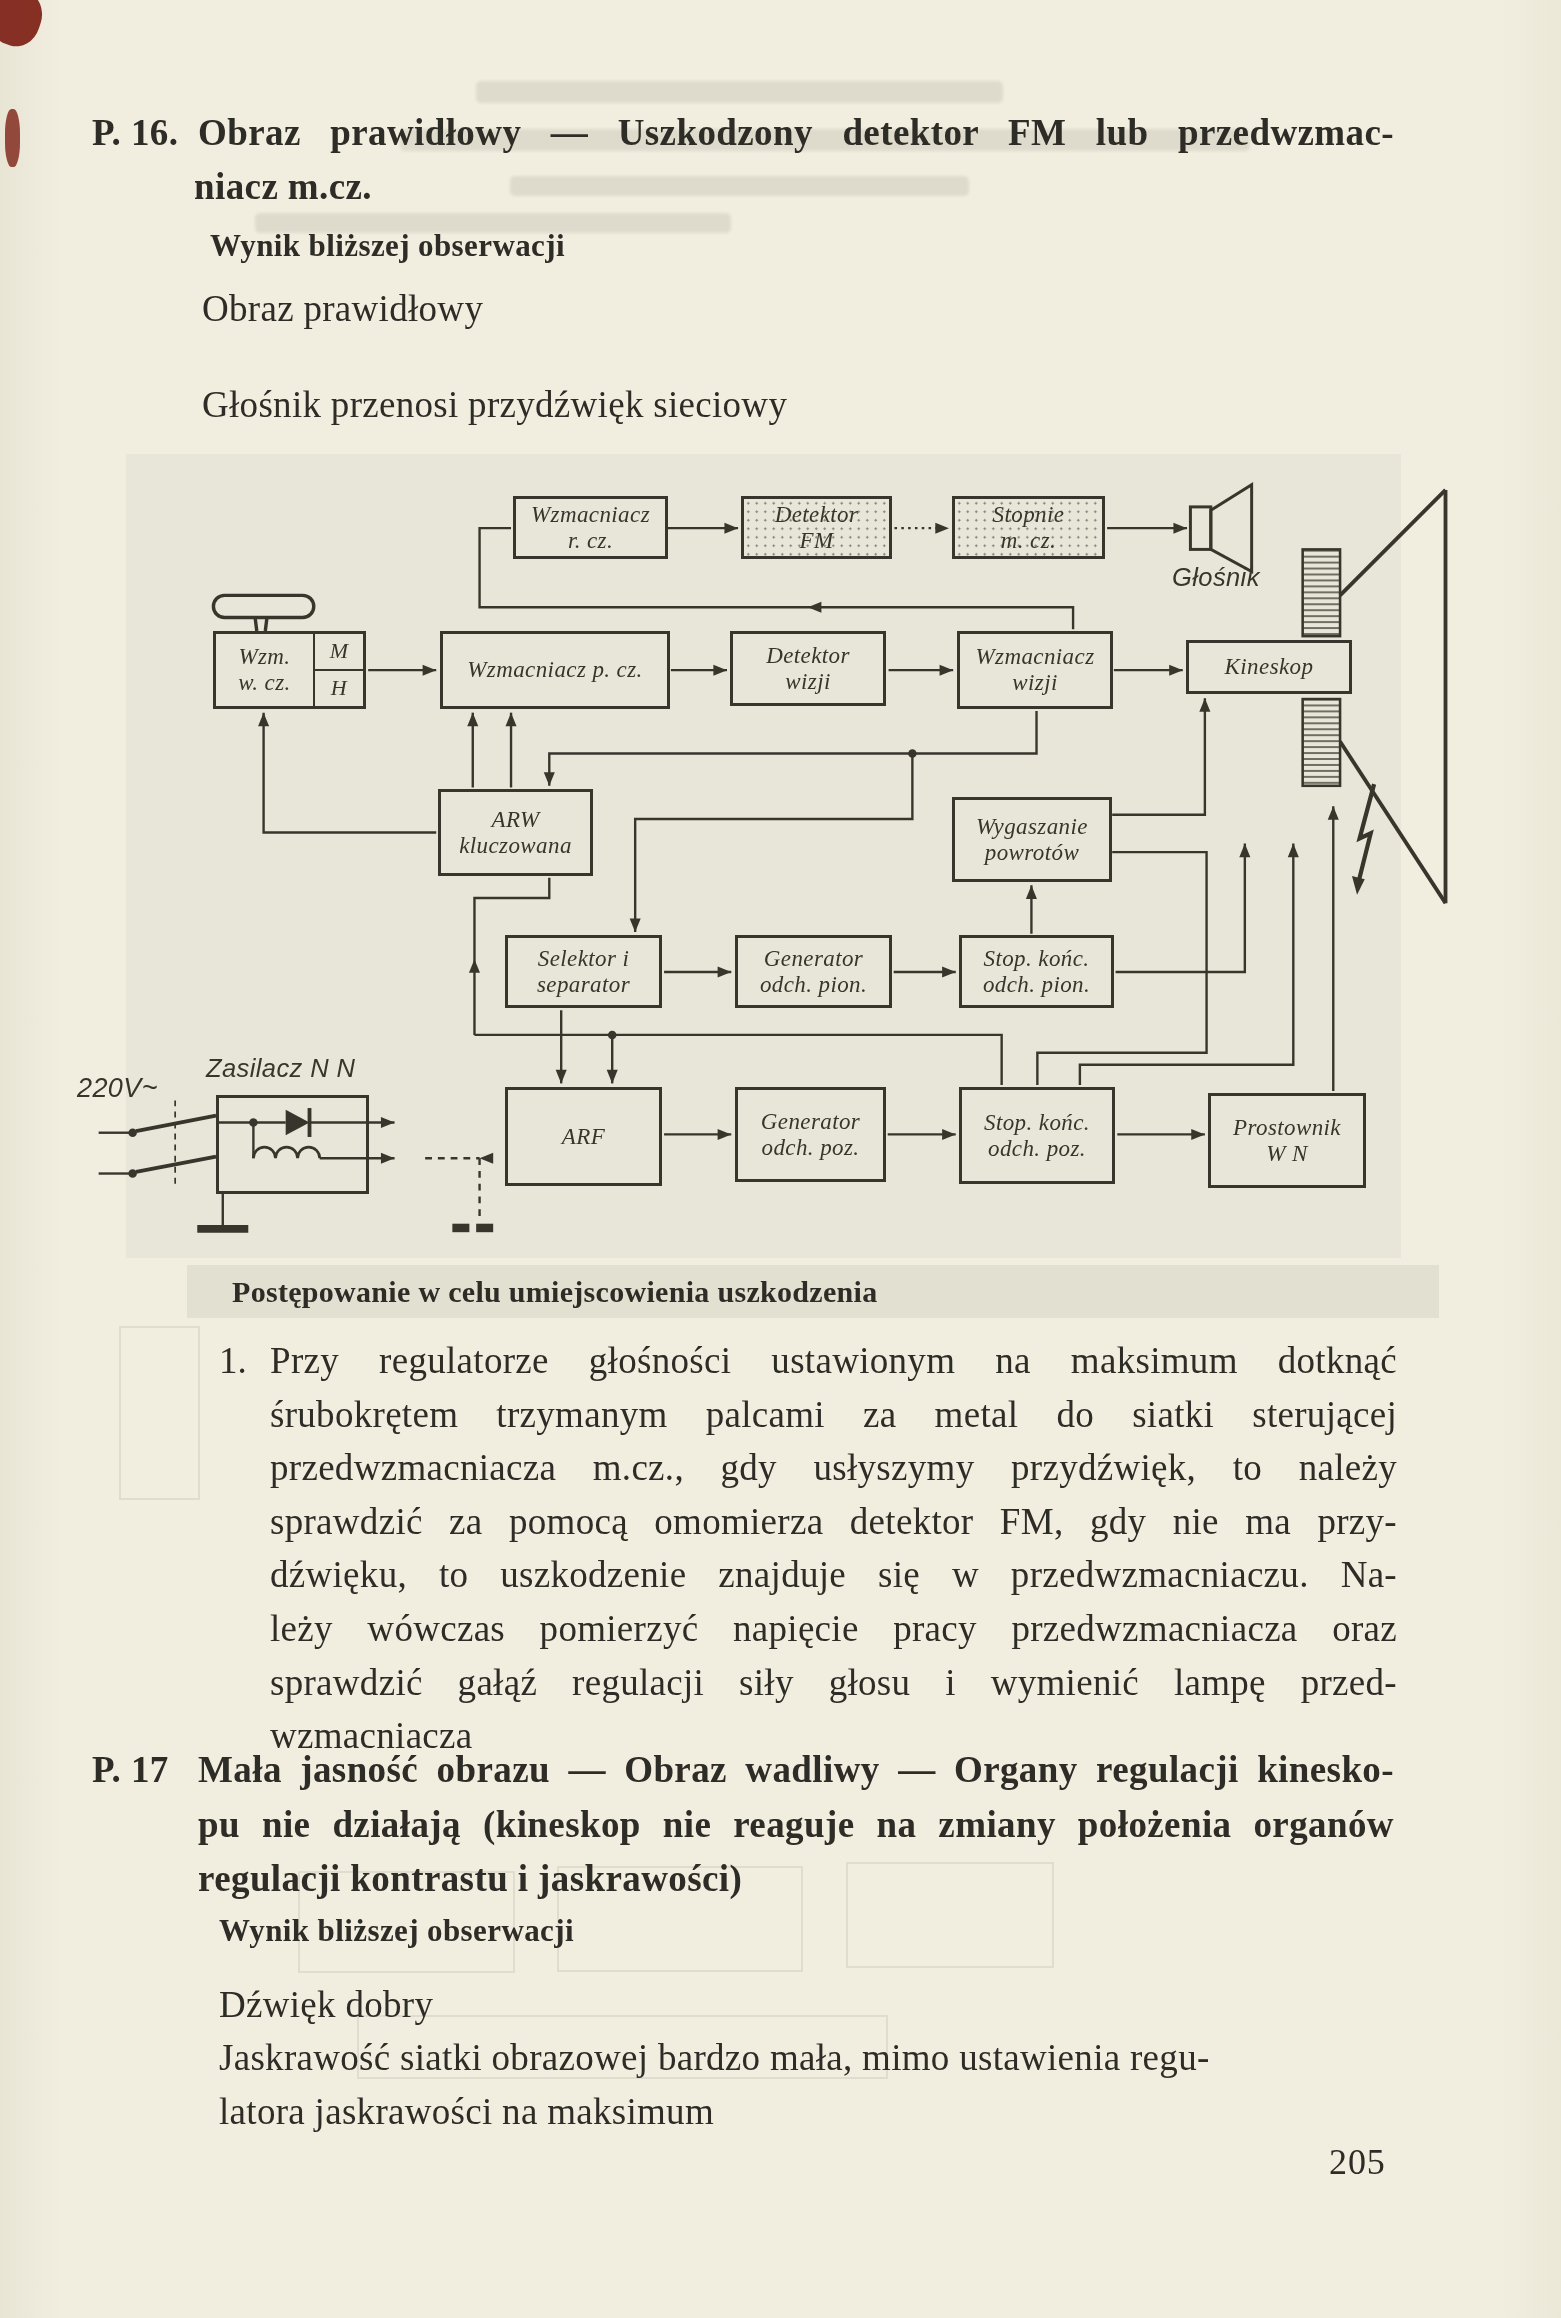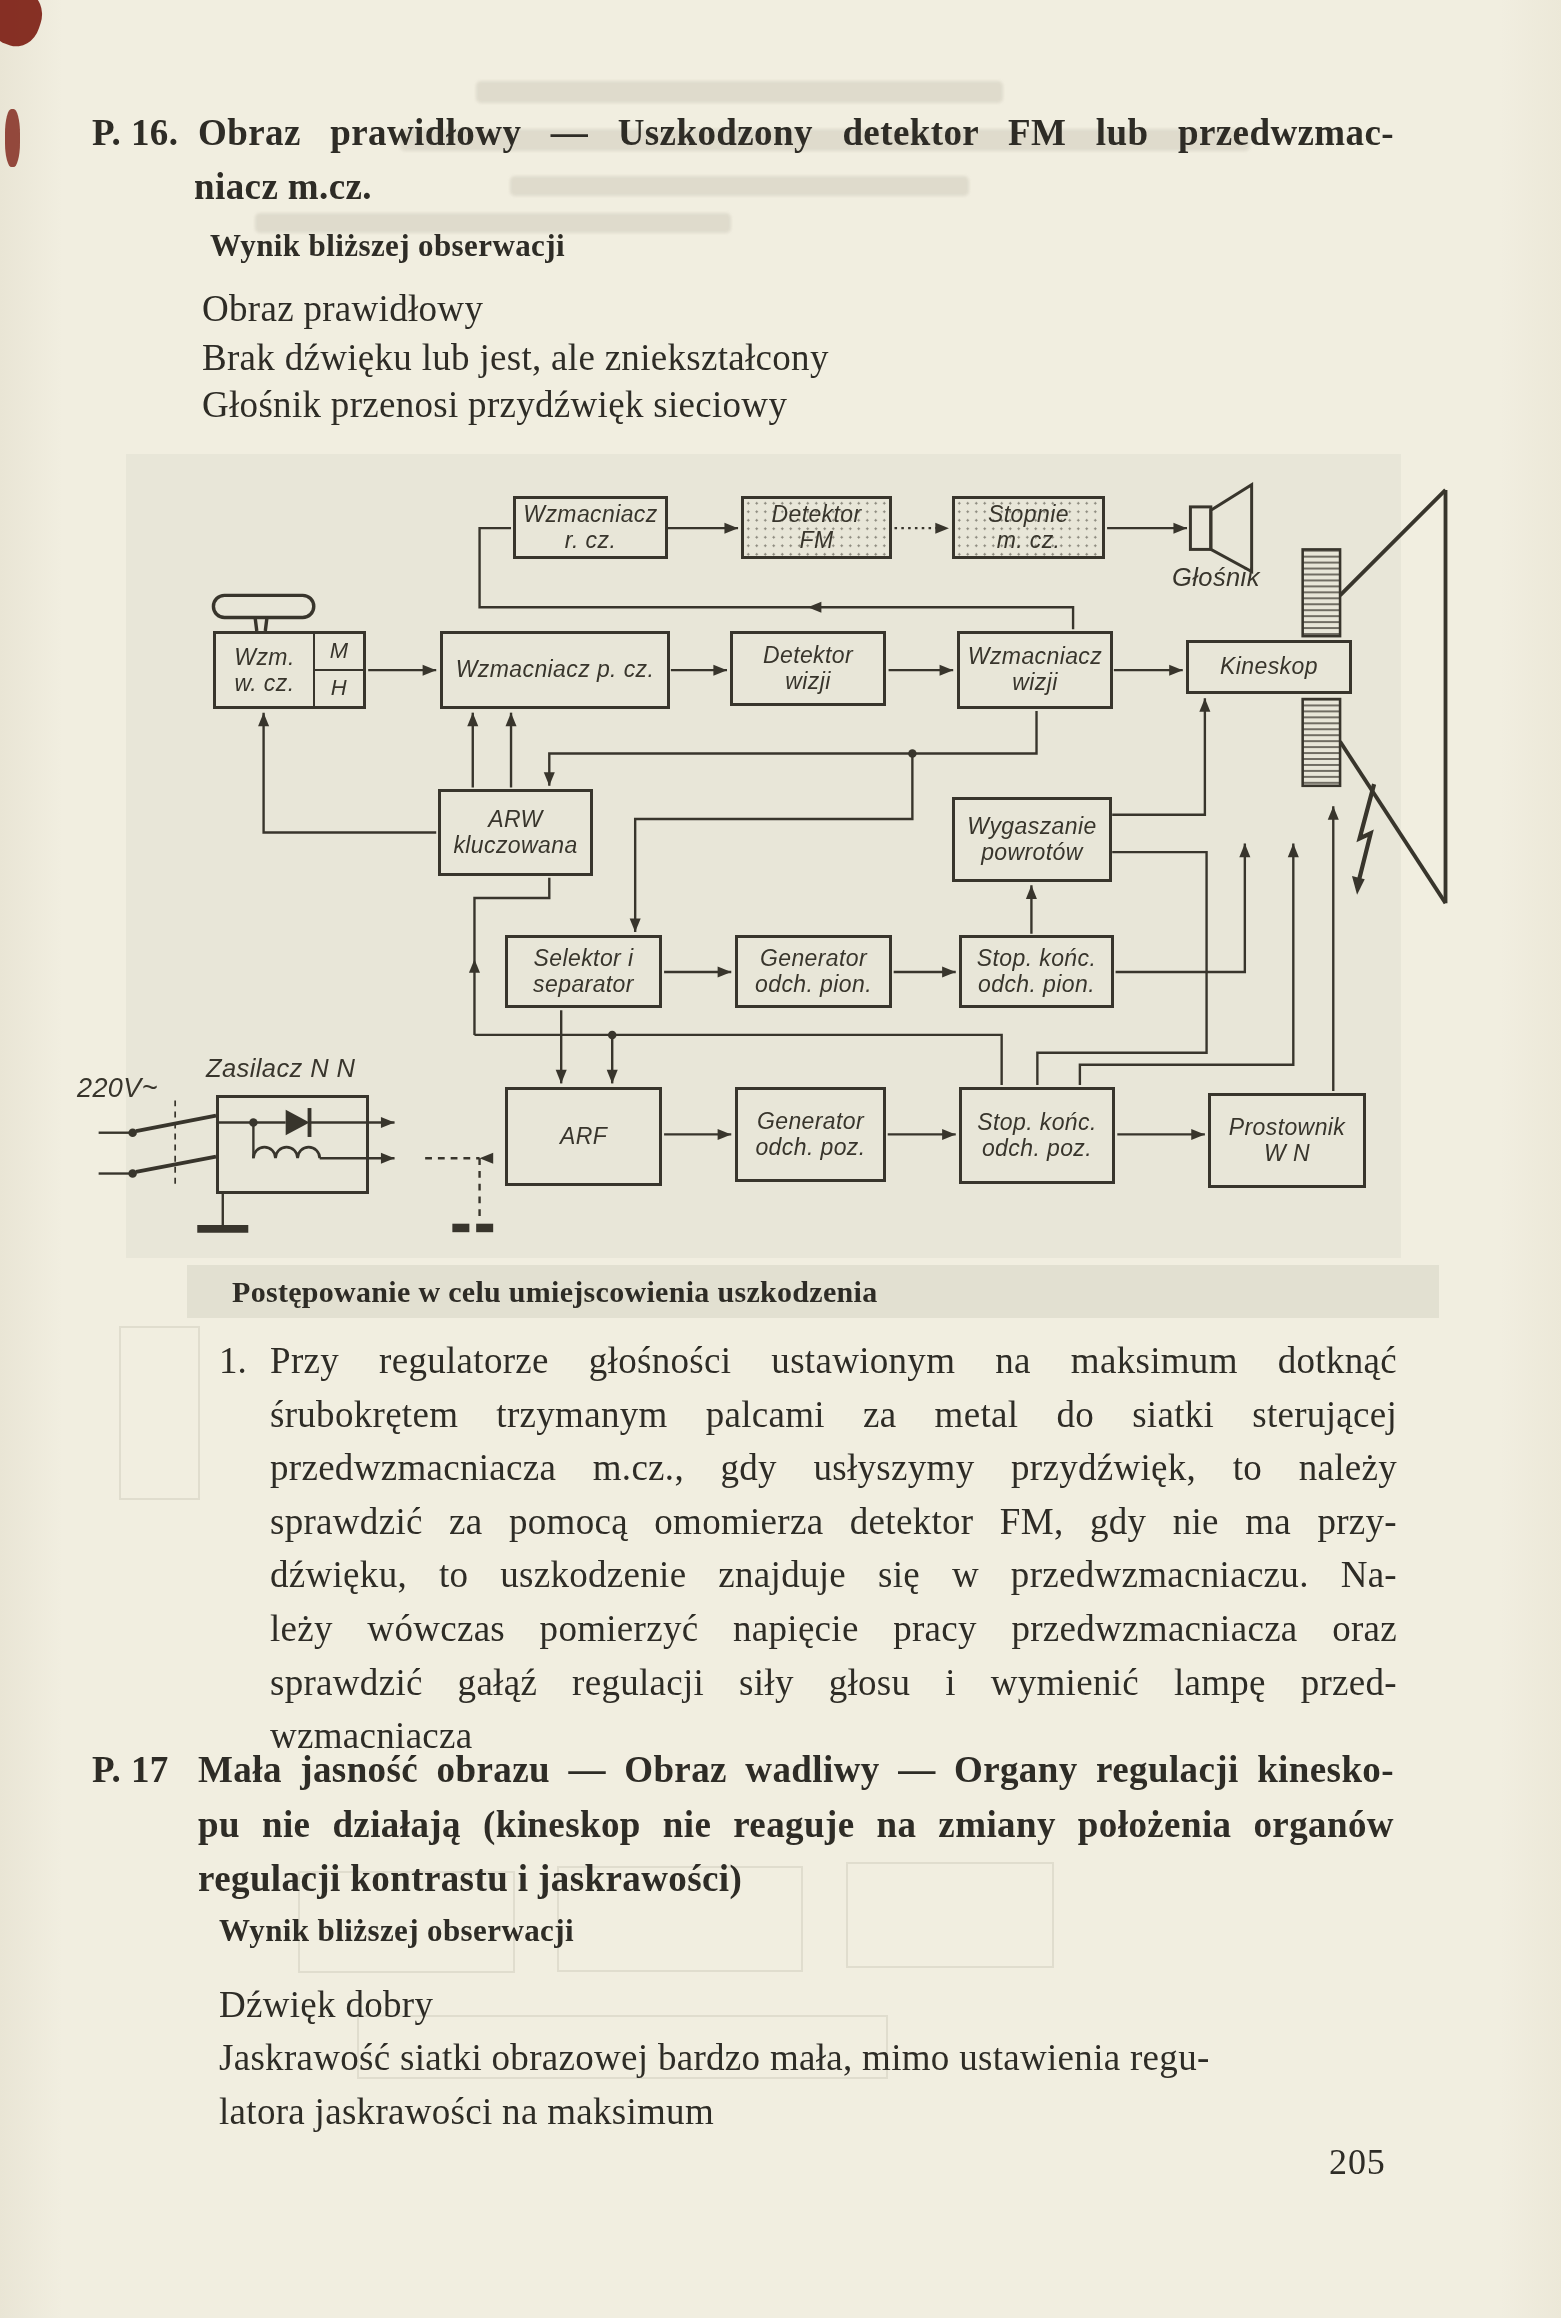--- a/index.html
+++ b/index.html
@@ -24,21 +24,21 @@
   
   .panel{background:#e8e6d8;z-index:1;}
   .band{background:#e2e0d1;z-index:1;}
   .ghostbar{background:rgba(118,112,92,.15);filter:blur(1.7px);border-radius:5.1px;z-index:2;}
   .ghostbox{border:2.6px solid rgba(105,100,82,.12);z-index:2;}
   .redmark{background:#7d2015;z-index:7;}
   
   .blk{
     position:absolute;box-sizing:border-box;border:3.4px solid #38352c;
     display:flex;flex-direction:column;align-items:center;justify-content:center;
-    font-family:Liberation Sans, sans-serif;font-style:italic;
+    font-family:Liberation Serif, serif;font-style:italic;
     font-size:23px;line-height:1.12;color:#38352c;text-align:center;z-index:4;
     letter-spacing:0.4px;
   }
   .blk.stip{
     background-image:radial-gradient(rgba(56,53,44,.55) 1.2px, transparent 1.3px);
     background-size:8.5px 8.5px;
   }
   .dlabel{
     position:absolute;font-family:"Liberation Sans", sans-serif;font-style:italic;
     font-size:25.5px;color:#38352c;z-index:5;letter-spacing:0.4px;white-space:nowrap;
@@ -68,21 +68,20 @@
   <div class="abs ghostbox" style="left:119px;top:1326px;width:77px;height:170px;"></div>
 
   <div class="abs panel" style="left:126px;top:454px;width:1275px;height:804px;"></div>
   <div class="abs band" style="left:187px;top:1265px;width:1252px;height:53px;"></div>
 
   <div class="abs plabel" style="left:92px;top:111px;">P. 16.</div>
   <div class="abs title j" style="left:198px;top:111px;width:1196px;">Obraz prawidłowy — Uszkodzony detektor FM lub przedwzmac-</div>
   <div class="abs title" style="left:194px;top:165px;">niacz m.cz.</div>
   <div class="abs subhead" style="left:210px;top:228px;">Wynik bliższej obserwacji</div>
   <div class="abs bodyline" style="left:202px;top:287px;">Obraz prawidłowy</div>
-  <div class="abs bodyline" style="left:202px;top:336px;">Brak dźwięku lub jest, ale zniekształcony</div>
   <div class="abs bodyline" style="left:202px;top:383px;">Głośnik przenosi przydźwięk sieciowy</div>
 
   <svg id="wiring" width="1562" height="2319" viewBox="0 0 1837 2727">
     <defs>
       <pattern id="hatch" width="8" height="7" patternUnits="userSpaceOnUse">
         <rect width="8" height="7" fill="#e8e6d8"></rect>
         <line x1="0" y1="3.5" x2="8" y2="3.5" stroke="#38352c" stroke-width="1.6"></line>
       </pattern>
     </defs>
 

